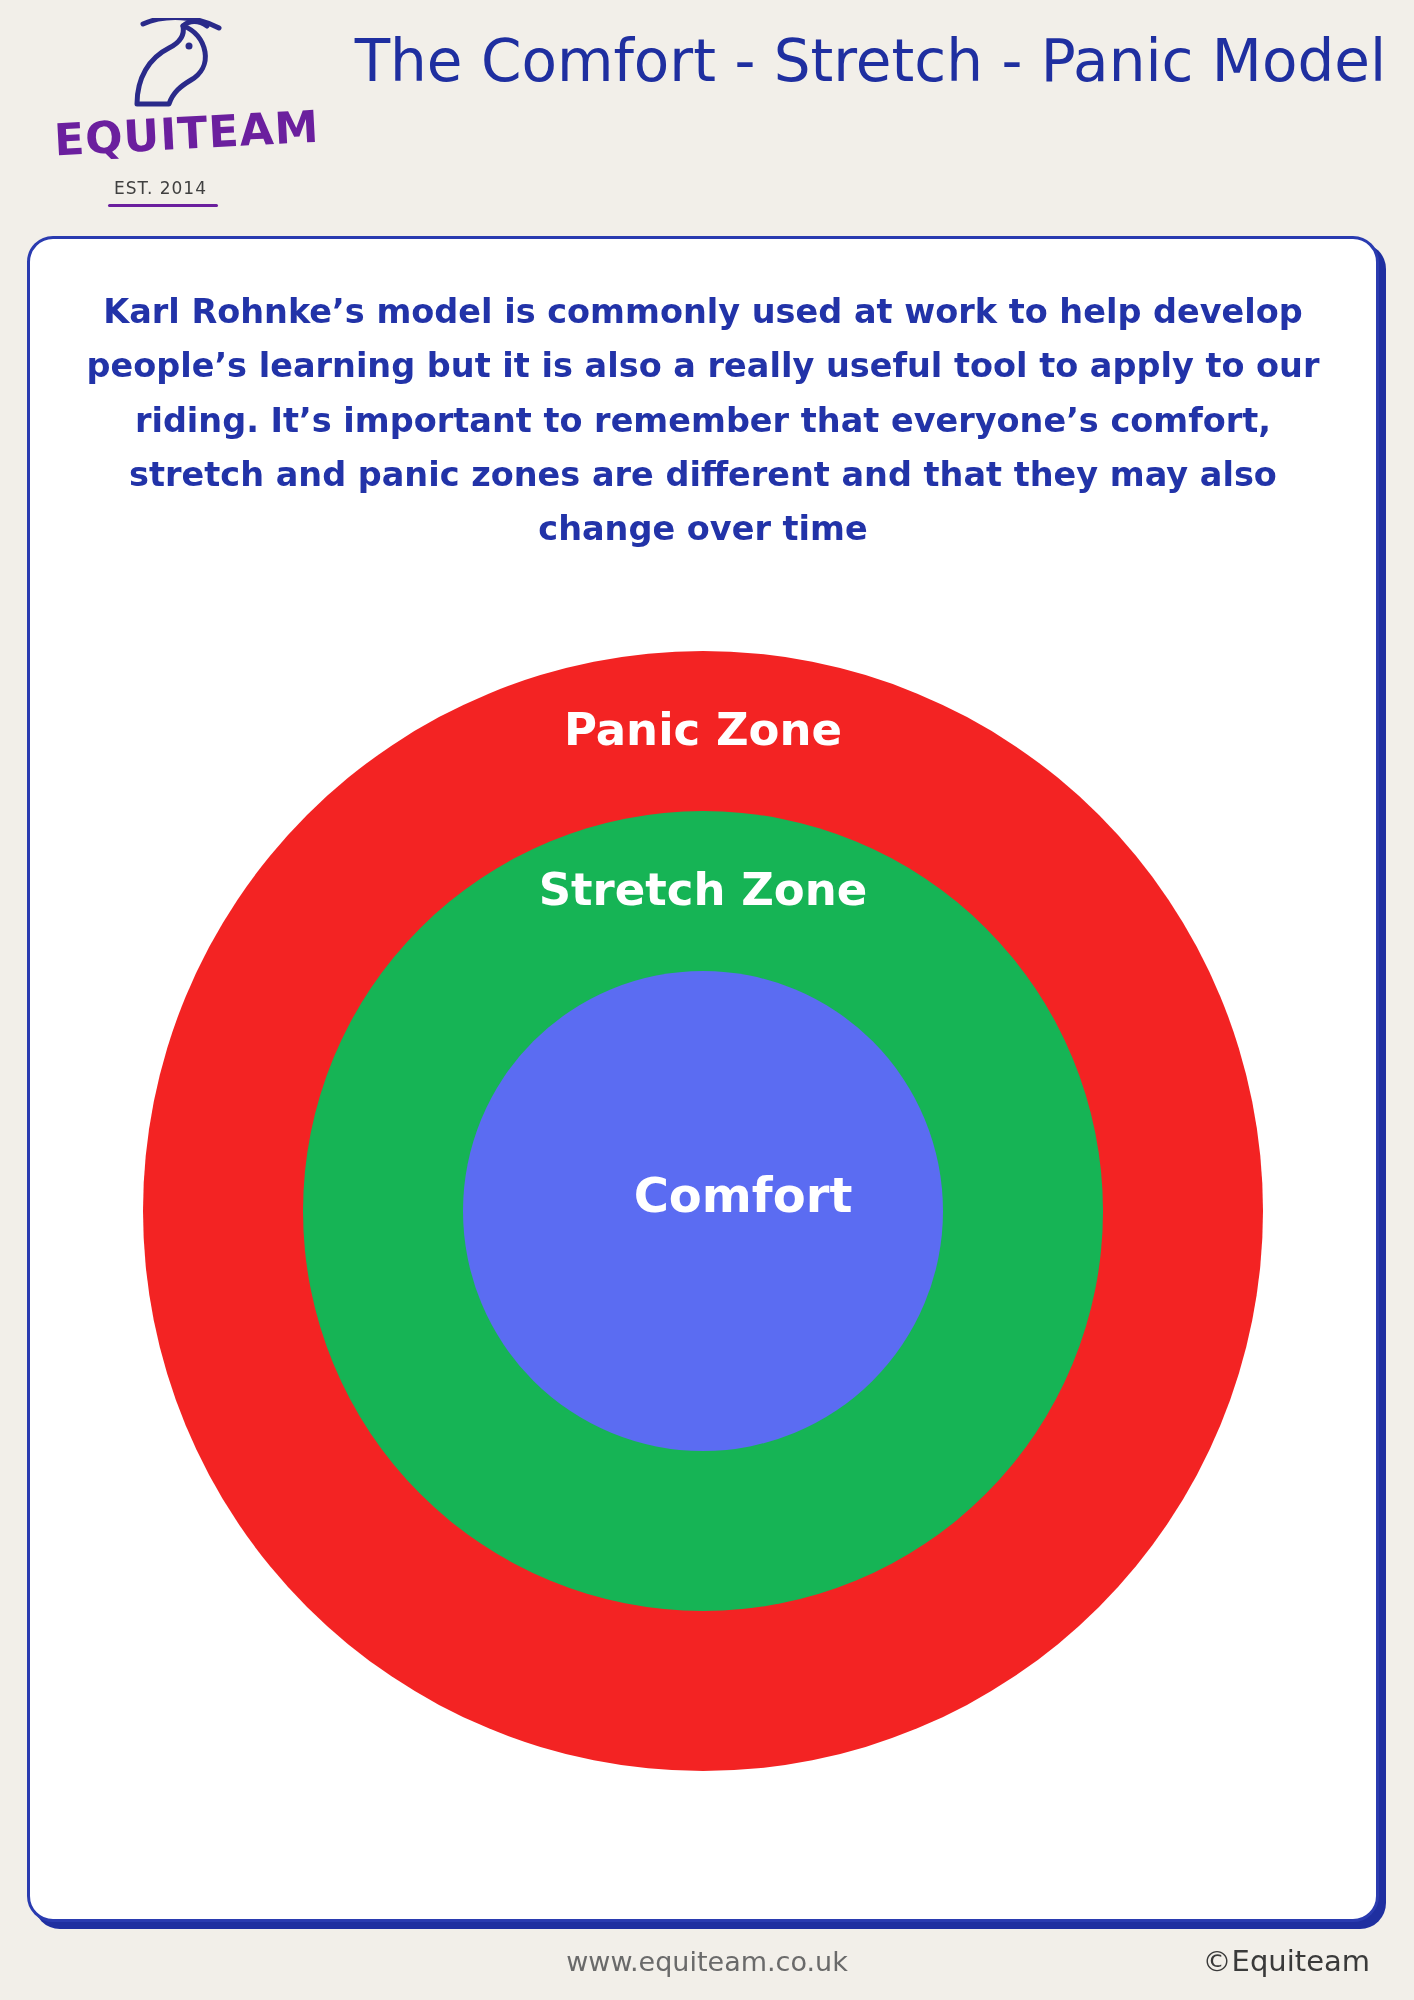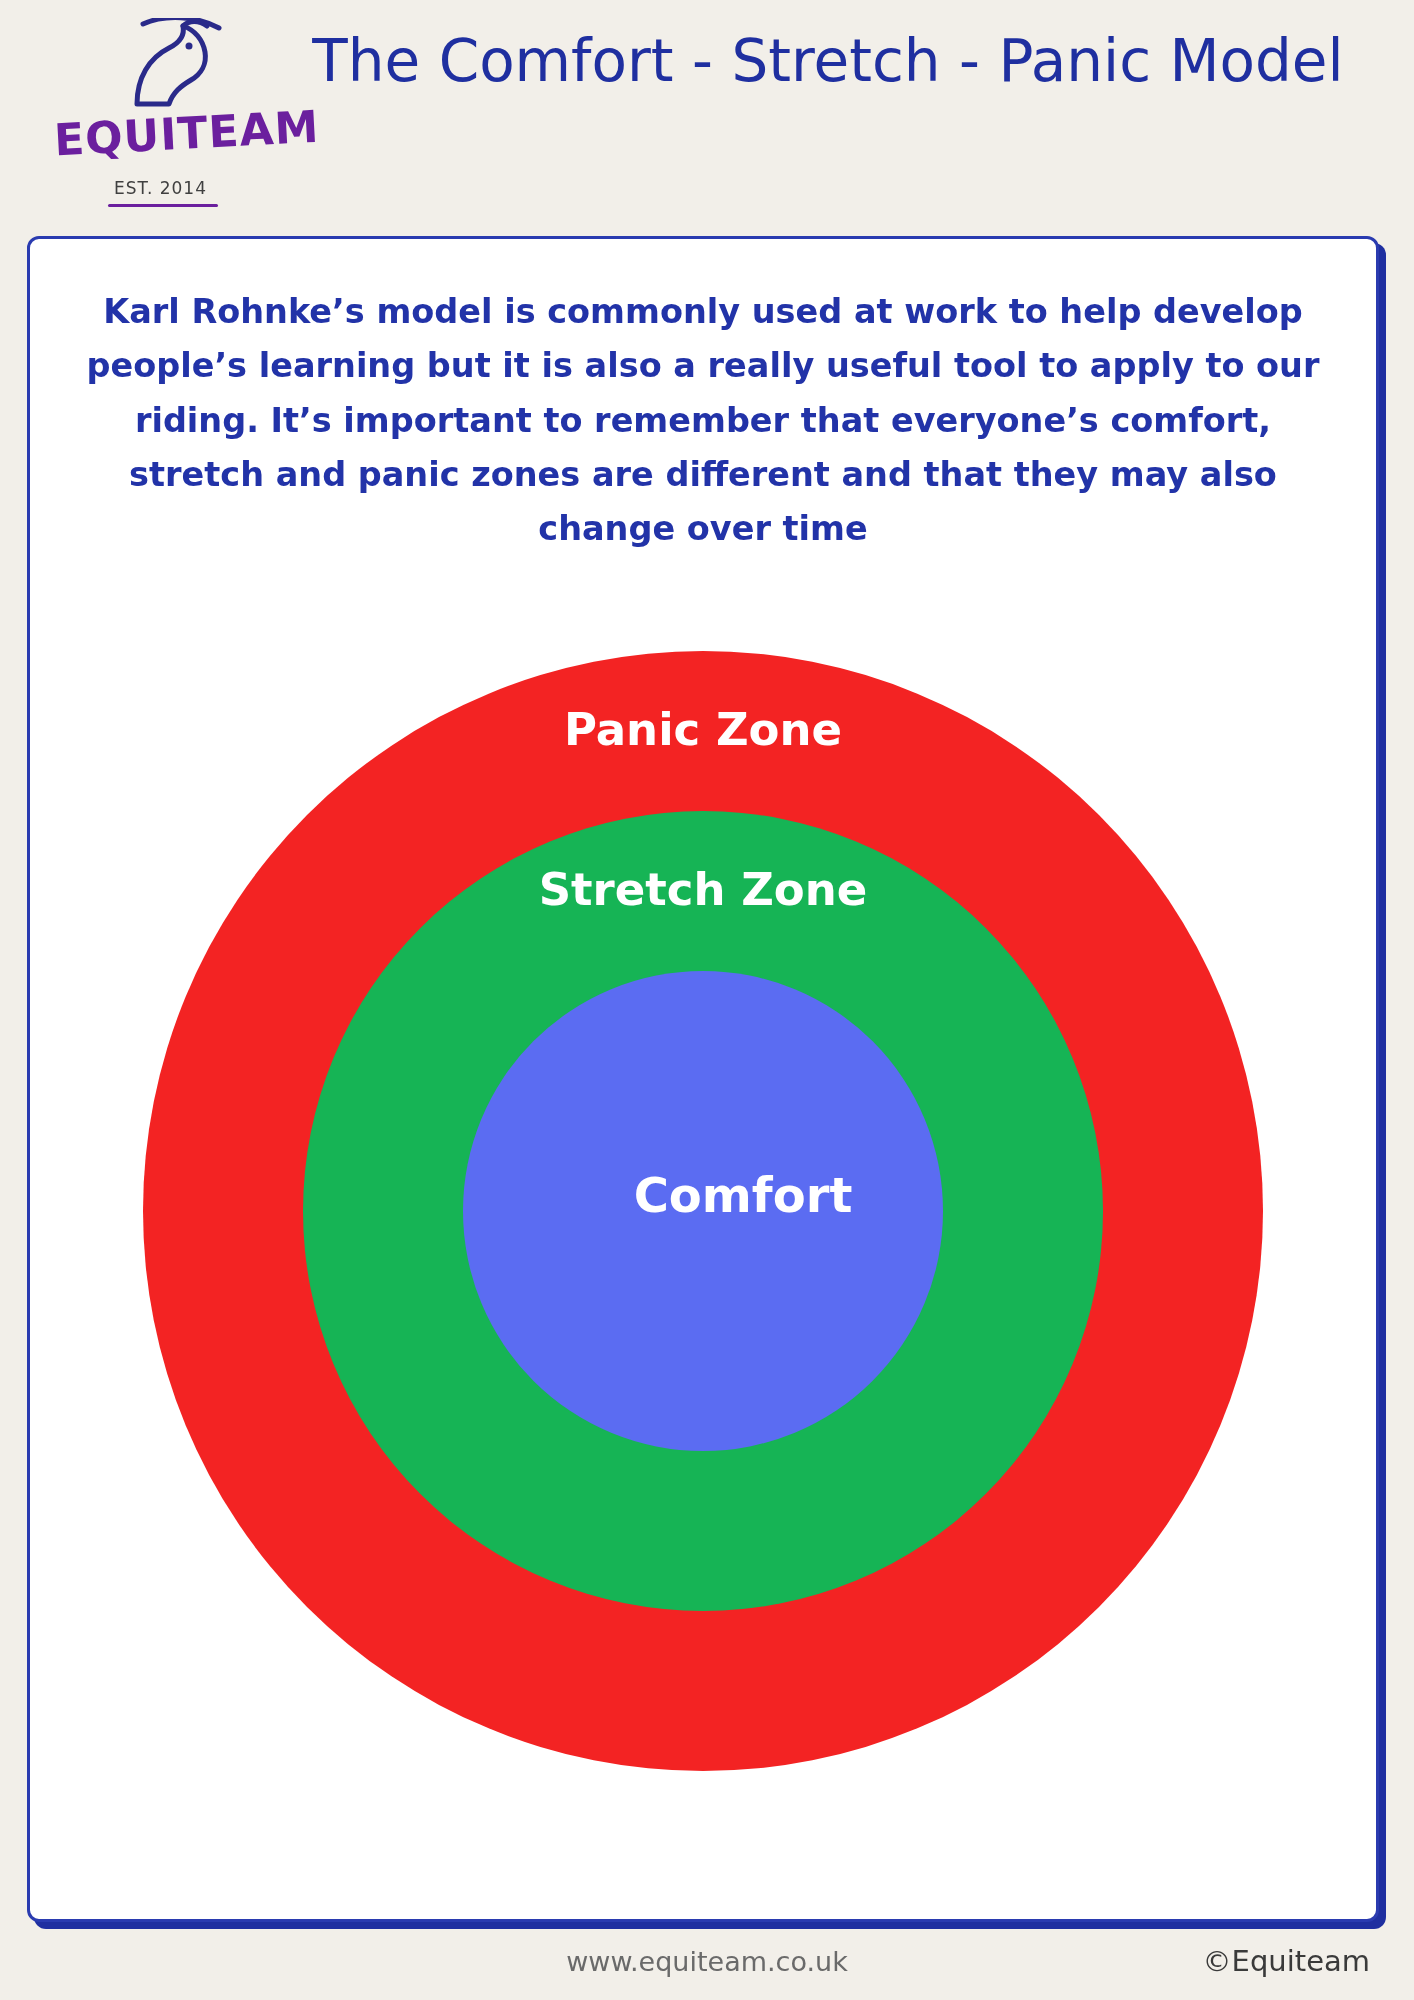--- a/index.html
+++ b/index.html
@@ -66,40 +66,40 @@
     position: absolute;
     left: 80px;
     top: 192px;
     width: 110px;
     height: 3px;
     background: #6b1f9e;
     border-radius: 2px;
   }
   .title {
     position: absolute;
-    left: 288px;
+    left: 306px;
     top: 22px;
     width: 1080px;
-    text-align: center;
+    text-align: right;
     font-family: "DejaVu Sans", sans-serif;
     font-size: 58px;
     line-height: 1.35;
     color: #1f2fa0;
   }
 
   
   .card {
     position: absolute;
     left: 27px;
     top: 236px;
     width: 1352px;
     height: 1686px;
     background: #ffffff;
     border: 3px solid #2a3bb0;
-    border-radius: 12px;
+    border-radius: 26px;
     box-shadow: 7px 7px 0 0 #1f2fa0;
     box-sizing: border-box;
     overflow: hidden;
   }
 
   .intro {
     margin: 46px 48px 0 48px;
     text-align: center;
     font-family: "DejaVu Sans", sans-serif;
     font-weight: bold;

